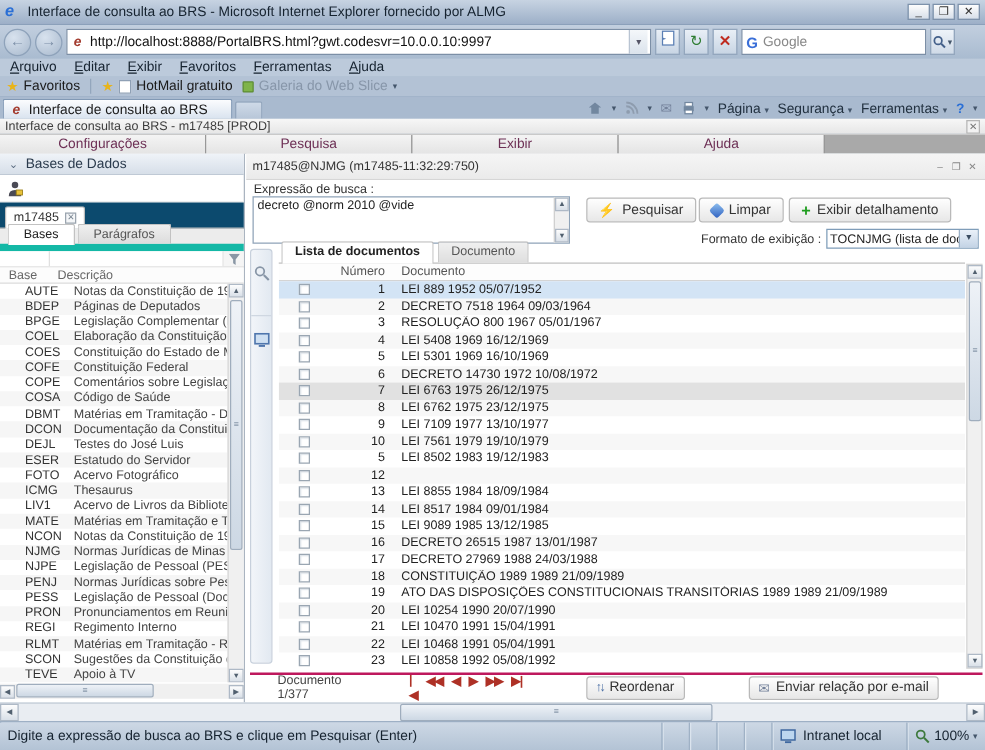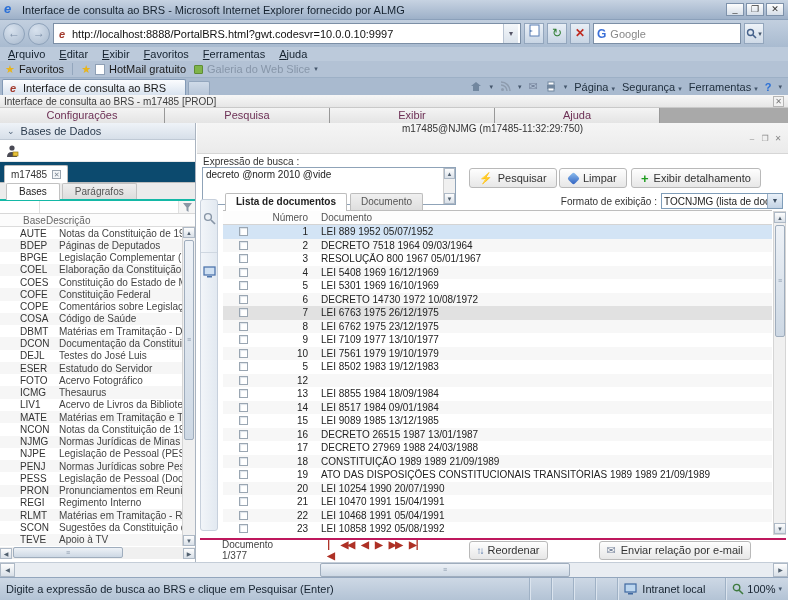--- a/index.html
+++ b/index.html
@@ -67,51 +67,51 @@
   
   .sidebar { position:absolute; left:0; top:0; width:196px; height:439px; border-right:1px solid #aab4c0; background:#fff; }
   .stack-header { height:17px; background:linear-gradient(#eff3f8,#d7dfe9); border-bottom:1px solid #bfc9d5;
     display:flex; align-items:center; gap:6px; padding:0 7px; font-size:11px; color:#2b3b4d; }
   .chev { font-size:9px; color:#55677c; }
   .side-toolbar { height:22px; display:flex; align-items:center; padding:2px 5px; border-bottom:1px solid #e8e8e8; }
   .session-tabbar { height:21px; background:#0c4a6e; display:flex; align-items:flex-end; padding-left:4px; border-bottom:1px solid #bdbdbd; }
   .session-tab { height:18px; background:#fff; border:1px solid #bdbdbd; border-bottom:1px solid #fff; margin-bottom:-1px;
     border-radius:2px 2px 0 0; display:flex; align-items:center; gap:5px; padding:0 6px; font-size:10px; color:#333; }
   .tab-close { width:9px; height:9px; border:1px solid #9aa4ae; color:#7a8692; font-size:7px; line-height:7px; text-align:center; background:#f4f6f8; }
-  .inner-tabbar { height:18px; background:#ececec; display:flex; align-items:flex-end; padding-left:6px; border-bottom:2px solid #14b8a6; gap:2px; }
+  .inner-tabbar { height:18px; background:#ececec; display:flex; align-items:flex-end; padding-left:6px; border-bottom:6px solid #14b8a6; gap:2px; }
   .itab { height:16px; padding:0 12px; font-size:10px; line-height:15px; border:1px solid #c2c2c2; border-bottom:none; border-radius:2px 2px 0 0; }
   .itab.on { background:#fff; margin-bottom:-1px; height:17px; color:#222; }
   .itab.off { background:linear-gradient(#efefef,#dcdcdc); color:#555; }
   .filter-row { height:13px; display:flex; border-bottom:1px solid #d8d8d8; }
   .fcell { border-right:1px solid #e0e0e0; background:#fff; }
   .fcell.a { width:40px; } .fcell.b { flex:1; }
   .funnel { width:16px; display:flex; align-items:center; justify-content:center; background:#f5f5f5; }
   .side-grid-header { height:13px; display:flex; font-size:10px; color:#666; background:#fcfcfc; border-bottom:1px solid #dcdcdc; align-items:center; }
-  .hc-base { width:42px; padding-left:23px; } .hc-desc { flex:1; padding-left:4px; }
+  .hc-base { width:42px; padding-left:7px; } .hc-desc { flex:1; padding-left:4px; }
   .base-list { height:319px; overflow:hidden; position:relative; padding-right:13px; }
   .base-row { height:12.27px; display:flex; align-items:center; font-size:10px;padding-left:13px; }
   .base-row:nth-child(even) { background:#f6f6f6; }
   .c-base { width:42px; padding-left:7px; color:#333; white-space:nowrap; overflow:hidden; }
   .c-desc { flex:1; padding-left:4px; color:#444; white-space:nowrap; overflow:hidden; }
   .side-vscroll { position:absolute; right:0; top:0; width:13px; height:319px; background:#f0f0f0; border-left:1px solid #d5d5d5; }
   .side-hscroll { height:12px; margin-top:1px; background:#f0f0f0; display:flex; align-items:center; position:relative; }
 
   .sb-arrow { width:12px; height:11px; background:linear-gradient(#fdfdfd,#d9e0e8); border:1px solid #aeb9c6; font-size:6px; color:#51606f; text-align:center; line-height:10px; }
   .sb-thumb { background:linear-gradient(#eef2f7,#cdd8e4); border:1px solid #9fadbd; border-radius:2px; position:relative; }
   .grip::after { content:"≡"; position:absolute; left:50%; top:50%; transform:translate(-50%,-52%); font-size:7px; color:#8a99ab; }
   .v .sb-thumb { position:absolute; left:1px; width:10px; }
   .side-vscroll .up { position:absolute; top:0; left:0; } .side-vscroll .dn { position:absolute; bottom:0; left:0; }
   .side-vscroll .sb-thumb { top:13px; height:200px; }
   .side-hscroll .sb-thumb { position:absolute; left:13px; top:0; width:110px; height:11px; }
   .side-hscroll .lt { position:absolute; left:0; } .side-hscroll .rt { position:absolute; right:0; }
 
   
   .rpanel { position:absolute; left:197px; top:0; width:591px; height:439px; background:#fff; }
-  .pheader { height:31px; background:linear-gradient(#f5f5f5,#ebebeb); border-bottom:1px solid #d6d6d6;
-    display:flex; align-items:center; padding:0 5px; font-size:10px; color:#333;flex-direction:column; }
+  .pheader { height:21px; background:linear-gradient(#f5f5f5,#ebebeb); border-bottom:1px solid #d6d6d6;
+    display:flex; align-items:center; padding:0 5px; font-size:10px; color:#333; }
   .pwin { margin-left:auto; display:flex; gap:3px; color:#888; font-size:8px; }
   .pwin span { width:10px; text-align:center; }
   .search-area { position:relative; height:57px; }
   .exp-label { position:absolute; left:6px; top:2px; font-size:10px; color:#333; }
   .exp-box { position:absolute; left:5px; top:13px; width:254px; height:38px; border:1px solid #8fa3b8; background:#fff;
     font-family:"Liberation Sans",sans-serif; font-size:10px; color:#222; padding:1px 16px 1px 3px; resize:none; overflow:hidden; }
   .exp-scroll { position:absolute; left:246px; top:14px; width:12px; height:36px; background:#f0f0f0; border-left:1px solid #d0d0d0; }
   .exp-scroll .up { position:absolute; top:0; left:0; } .exp-scroll .dn { position:absolute; bottom:0; left:0; }
   .exp-scroll .sb-arrow { width:11px; }
   .btn { position:absolute; top:14px; height:20px; display:inline-flex; align-items:center; gap:5px; padding:0 9px;

